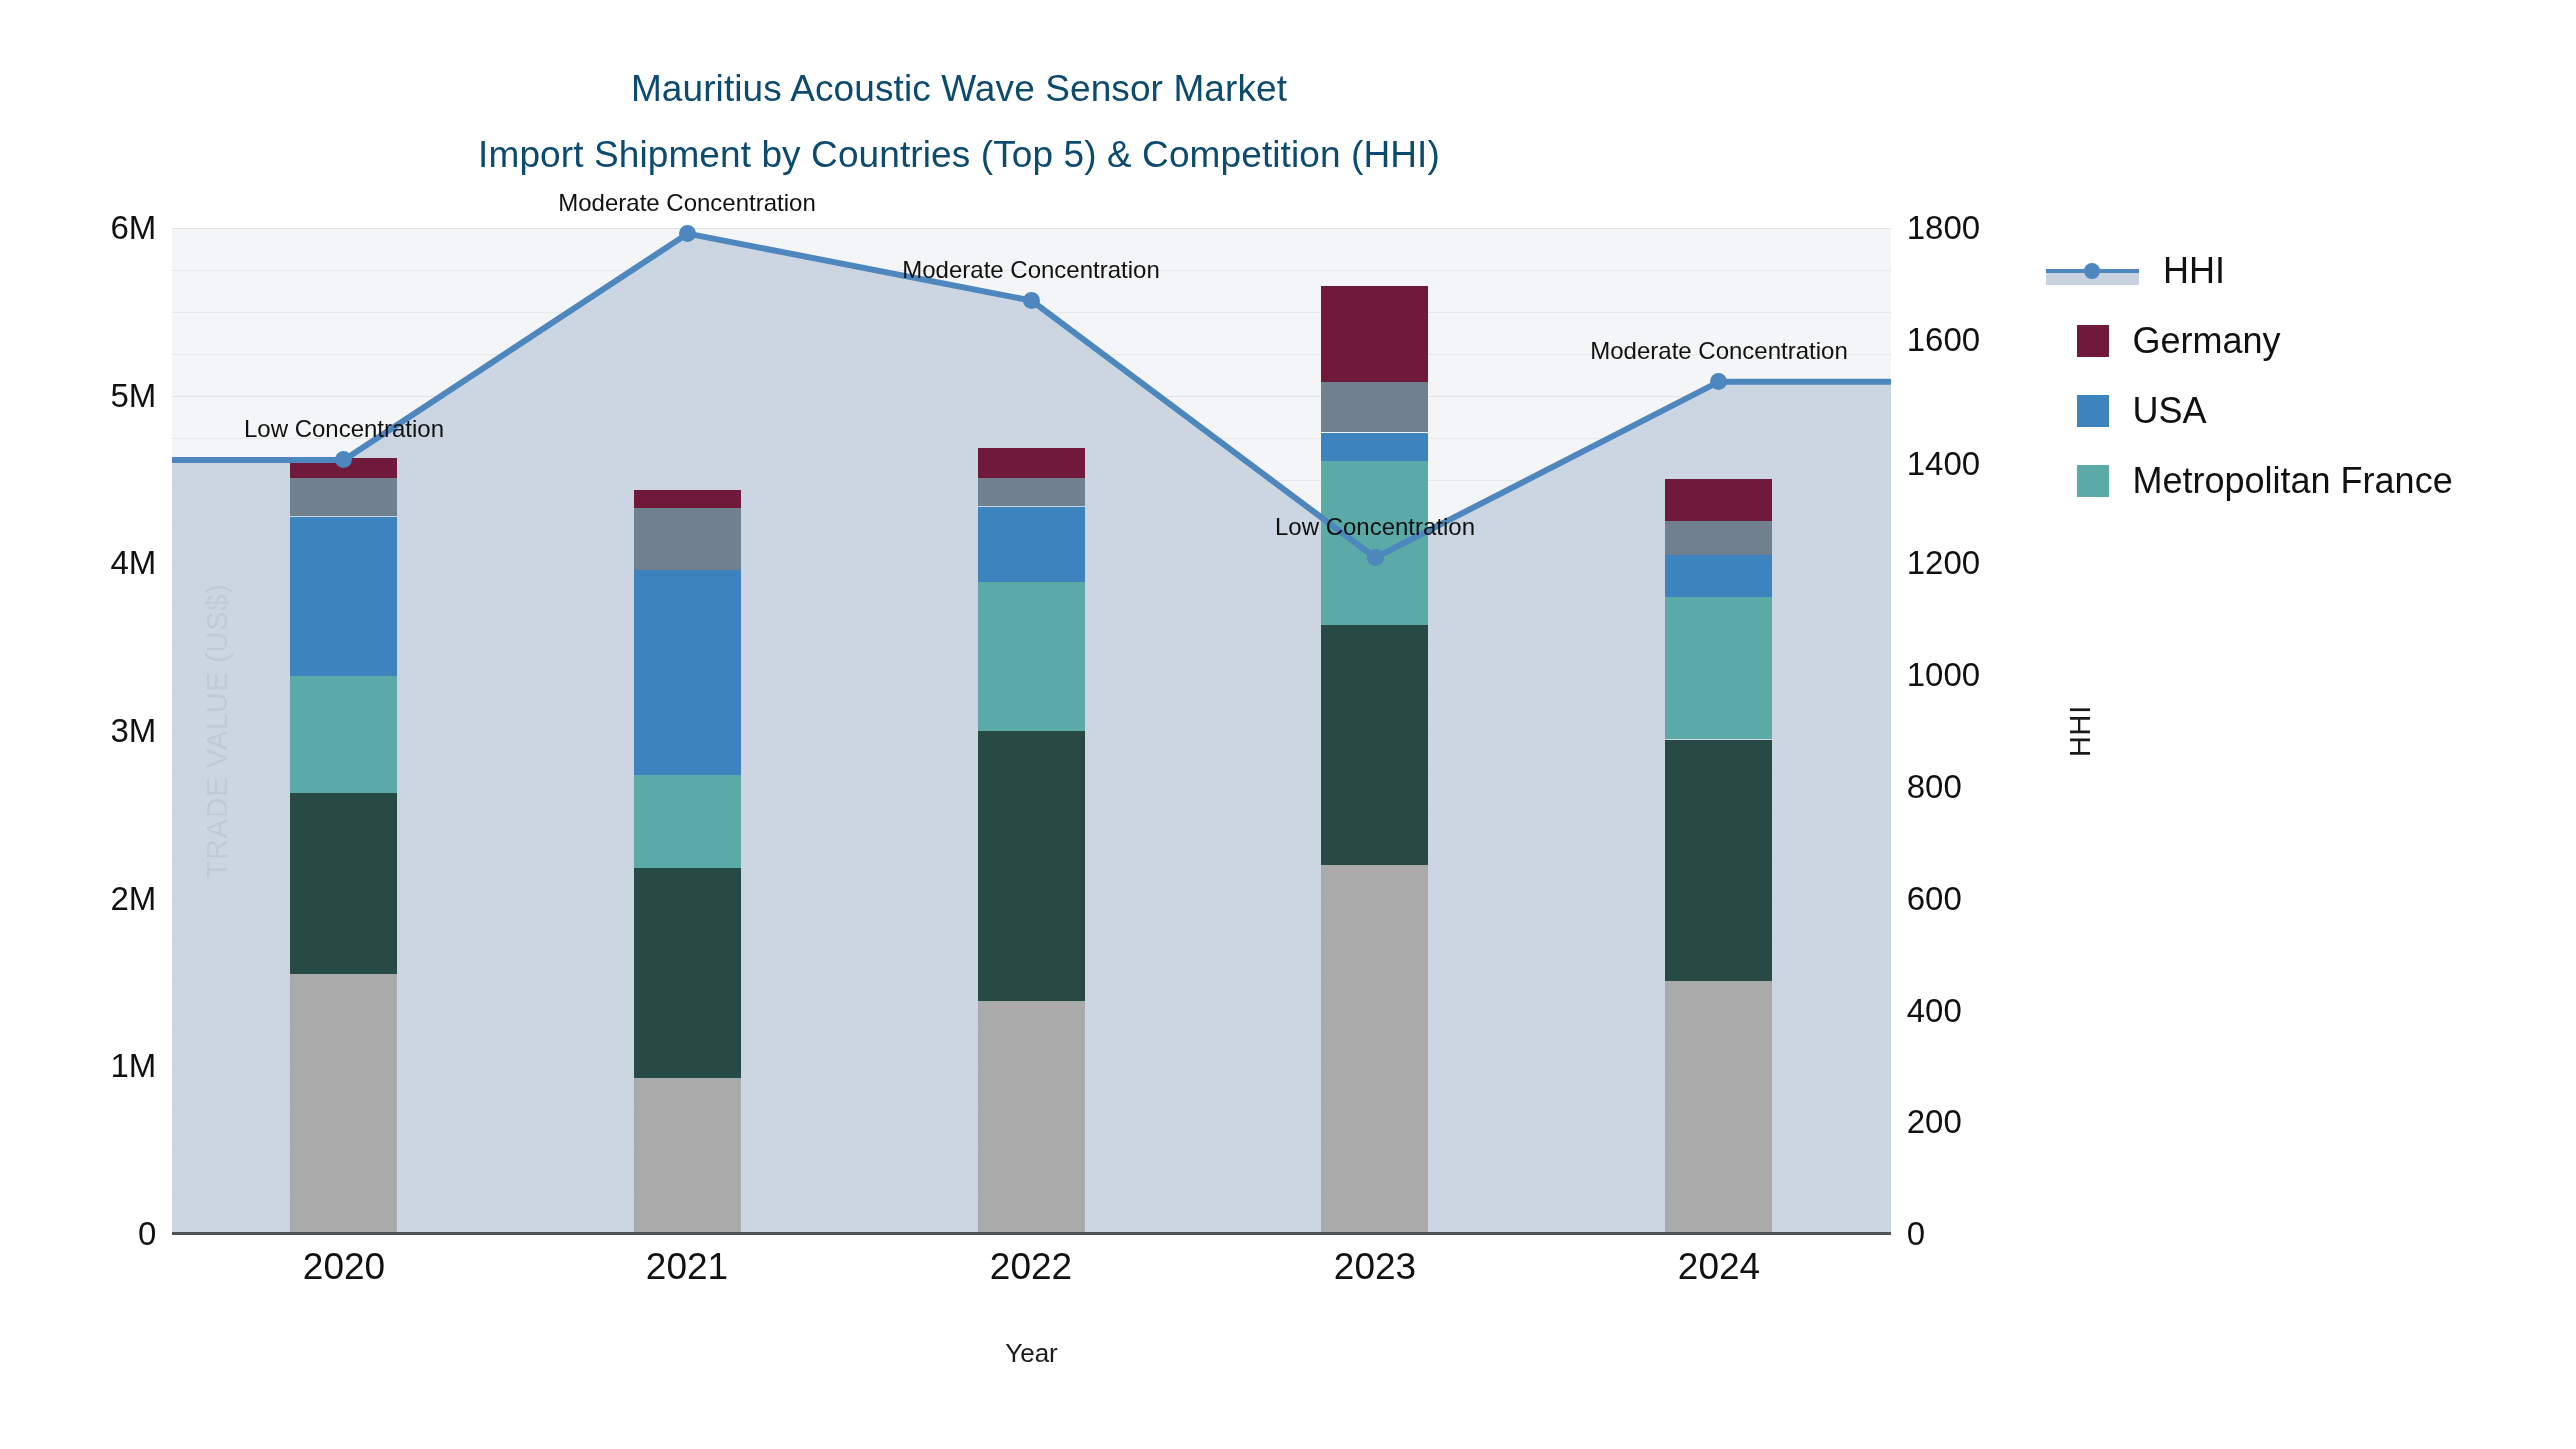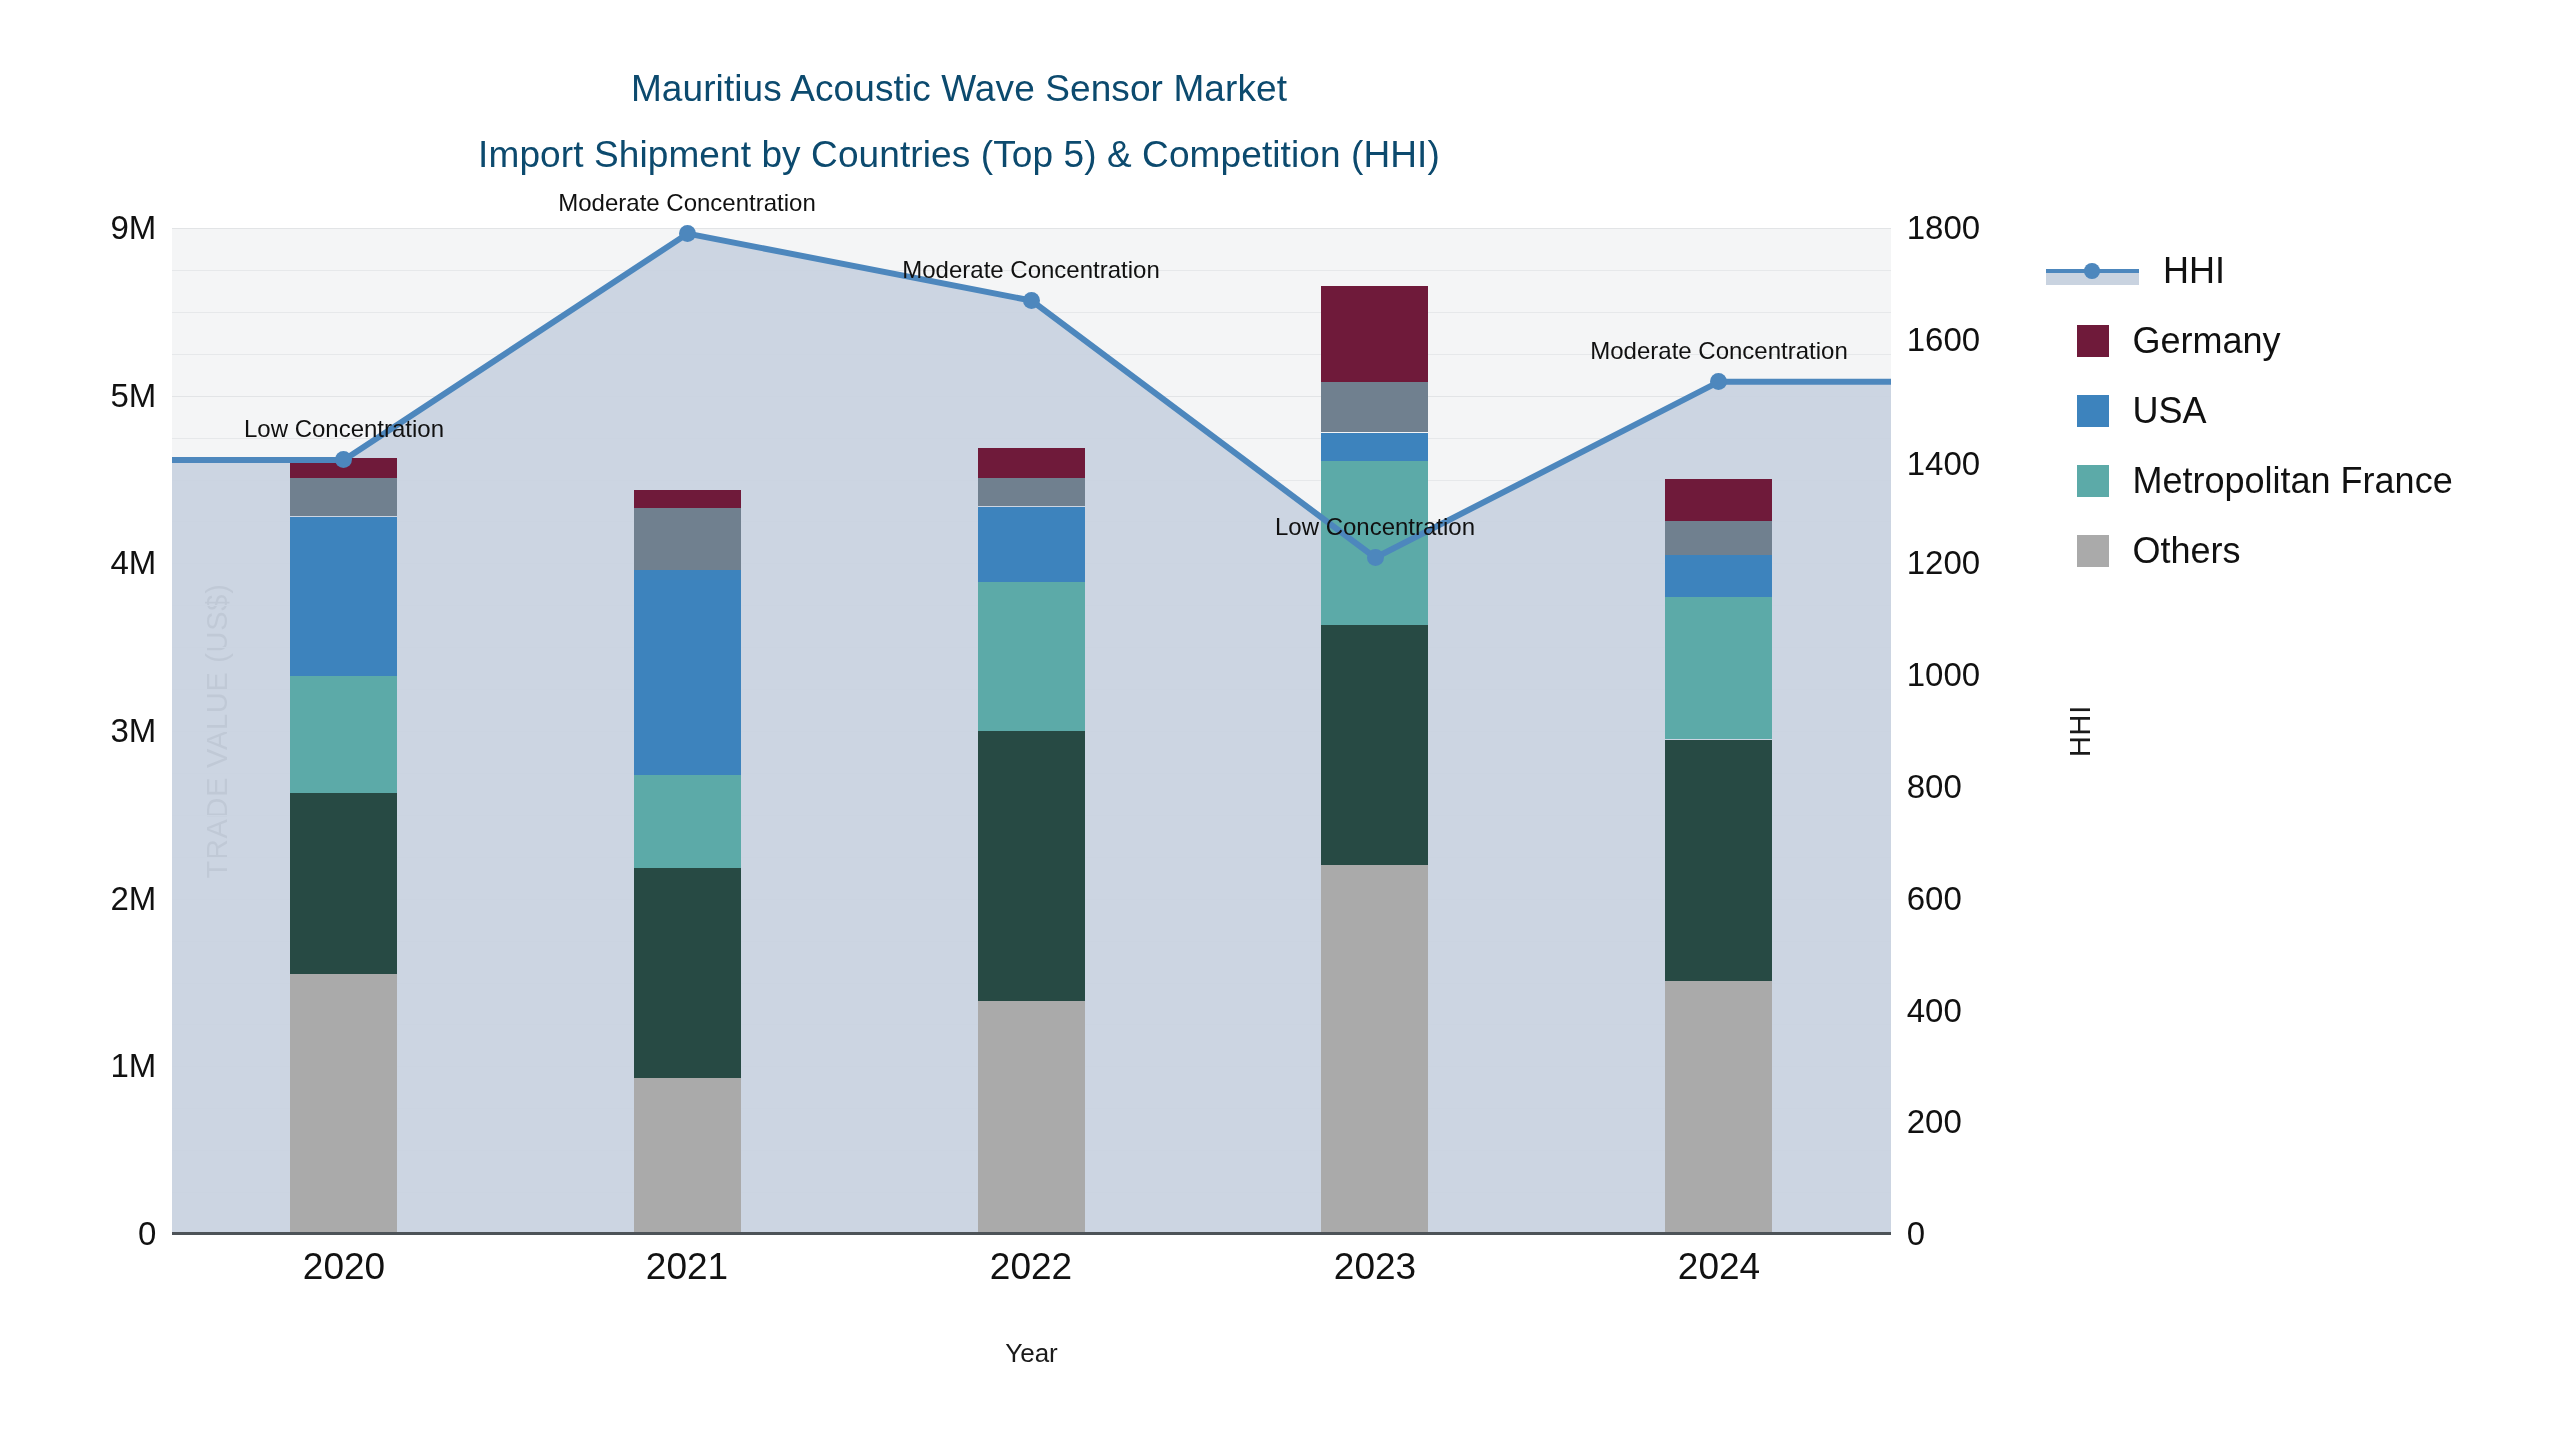--- a/index.html
+++ b/index.html
@@ -162,21 +162,21 @@
       <div style="position: absolute; width: 17px; height: 17px; border-radius: 50%; z-index: 6; background: rgb(77, 135, 189); left: 507px; top: -3px;"></div>
       <div style="position: absolute; width: 17px; height: 17px; border-radius: 50%; z-index: 6; background: rgb(77, 135, 189); left: 851px; top: 64px;"></div>
       <div style="position: absolute; width: 17px; height: 17px; border-radius: 50%; z-index: 6; background: rgb(77, 135, 189); left: 1195px; top: 321px;"></div>
       <div style="position: absolute; width: 17px; height: 17px; border-radius: 50%; z-index: 6; background: rgb(77, 135, 189); left: 1538px; top: 145px;"></div>
       <div class="ytick-left" style="top: 1006px;">0</div>
       <div class="ytick-left" style="top: 838px;">1M</div>
       <div class="ytick-left" style="top: 671px;">2M</div>
       <div class="ytick-left" style="top: 503px;">3M</div>
       <div class="ytick-left" style="top: 335px;">4M</div>
       <div class="ytick-left" style="top: 168px;">5M</div>
-      <div class="ytick-left" style="top: 0px;">9M</div>
+      <div class="ytick-left" style="top: 0px;">6M</div>
       <div class="ytick-right" style="top: 1006px;">0</div>
       <div class="ytick-right" style="top: 894px;">200</div>
       <div class="ytick-right" style="top: 783px;">400</div>
       <div class="ytick-right" style="top: 671px;">600</div>
       <div class="ytick-right" style="top: 559px;">800</div>
       <div class="ytick-right" style="top: 447px;">1000</div>
       <div class="ytick-right" style="top: 335px;">1200</div>
       <div class="ytick-right" style="top: 236px; text-align: right;">1400</div>
       <div class="ytick-right" style="top: 112px;">1600</div>
       <div class="ytick-right" style="top: 0px;">1800</div>
@@ -199,24 +199,20 @@
         <div class="legend-label">Germany</div>
       </div>
       <div class="legend-row">
         <div class="swatch" style="background: rgb(61, 131, 189); margin-left: 31px;"></div>
         <div class="legend-label">USA</div>
       </div>
       <div class="legend-row">
         <div class="swatch" style="background: rgb(92, 170, 168); margin-left: 31px;"></div>
         <div class="legend-label">Metropolitan France</div>
       </div>
-      <div class="legend-row">
-        <div class="swatch" style="background: rgb(170, 170, 170); margin-left: 31px;"></div>
-        <div class="legend-label">Others</div>
-      </div>
     </div>
 
 <div class="annot" style="left: 344px; top: 415px;">Low Concentration</div>
     <div class="annot" style="left: 687px; top: 189px;">Moderate Concentration</div>
     <div class="annot" style="left: 1031px; top: 256px;">Moderate Concentration</div>
     <div class="annot" style="left: 1375px; top: 513px;">Low Concentration</div>
     <div class="annot" style="left: 1719px; top: 337px;">Moderate Concentration</div>
     <div class="xtick" style="left: 344px;">2020</div>
     <div class="xtick" style="left: 687px;">2021</div>
     <div class="xtick" style="left: 1031px;">2022</div>

